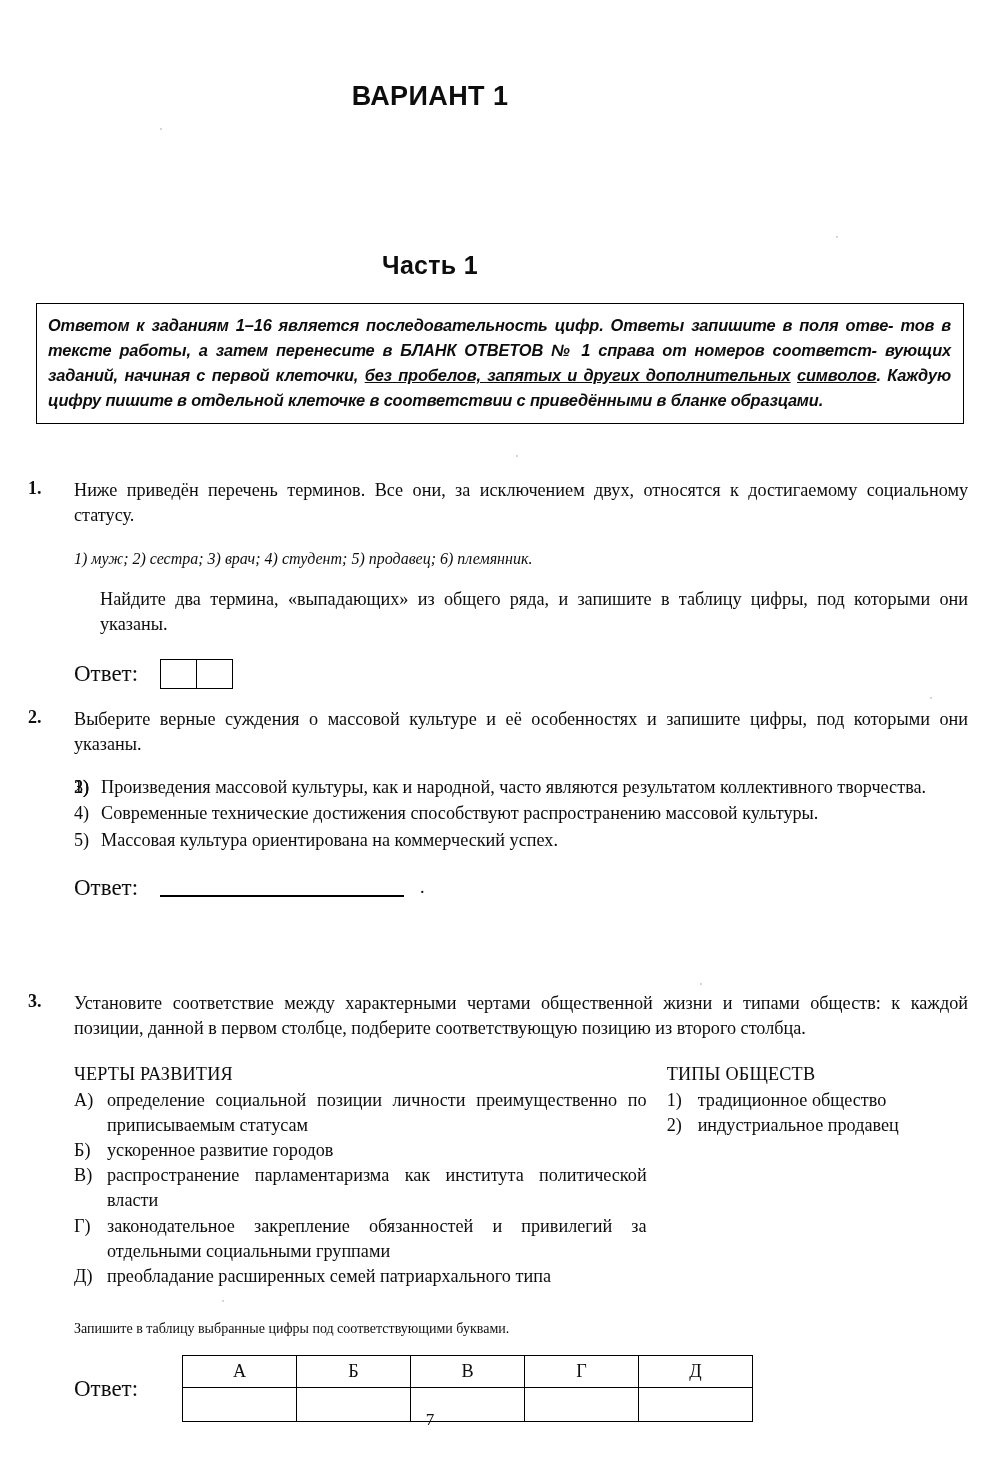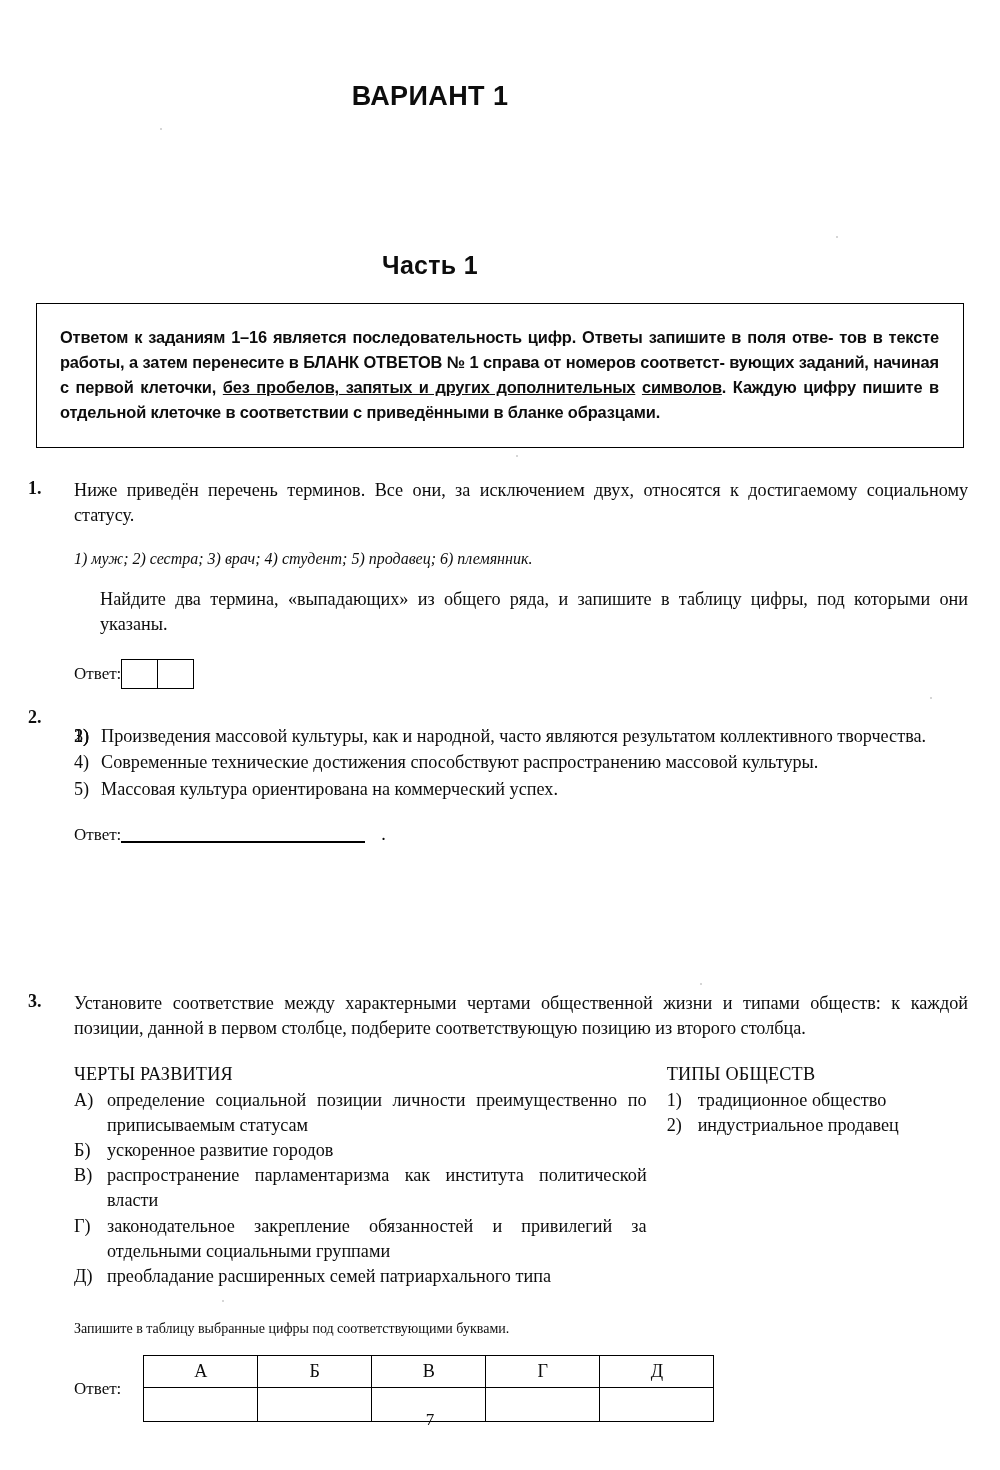--- a/index.html
+++ b/index.html
@@ -55,24 +55,25 @@
     left: 36px;
     top: 303px;
     width: 928px;
     box-sizing: border-box;
     border: 1.6px solid #000;
     padding: 9px 12px 10px 11px;
   }
   .instruction-text {
     font-family: "Liberation Sans", "DejaVu Sans", sans-serif;
     font-weight: bold;
+    font-style: italic;
     font-size: 16.4px;
     line-height: 1.52;
     text-align: justify;
-    margin: 12px;
+    margin: 0;
     letter-spacing: -0.15px;
   }
   .instruction-text .u { text-decoration: underline; }
 
   
   .question {
     position: absolute;
     left: 28px;
     width: 940px;
   }
@@ -121,21 +122,22 @@
     top: 0;
   }
 
   
   .answer-row {
     display: flex;
     align-items: center;
     margin-top: 22px;
   }
   .answer-label {
-    font-size: 17px;
+    font-size: 23px;
+    margin-right: 22px;
   }
   .cellbox {
     display: flex;
     border: 1.7px solid #000;
     height: 28px;
   }
   .cellbox .cell {
     width: 35px;
     border-right: 1.7px solid #000;
   }
@@ -264,20 +266,21 @@
           <div class="cell"></div>
           <div class="cell"></div>
         </div>
       </div>
     </div>
   </div>
 
   <div class="question" style="top: 707px;">
     <div class="qnum">2.</div>
     <div class="qbody">
+      <p class="qtext">Выберите верные суждения о массовой культуре и её особенностях и запишите цифры, под которыми они указаны.</p>
       <ul class="opt-list">
         <li><span class="marker">1)</span></li>
         <li><span class="marker">2)</span></li>
         <li><span class="marker">3)</span><span>Произведения массовой культуры, как и народной, часто являются результатом коллективного творчества.</span></li>
         <li><span class="marker">4)</span><span>Современные технические достижения способствуют распространению массовой культуры.</span></li>
         <li><span class="marker">5)</span><span>Массовая культура ориентирована на коммерческий успех.</span></li>
       </ul>
       <div class="answer-row">
         <span class="answer-label">Ответ:</span>
         <div class="answer-line-wrap">

